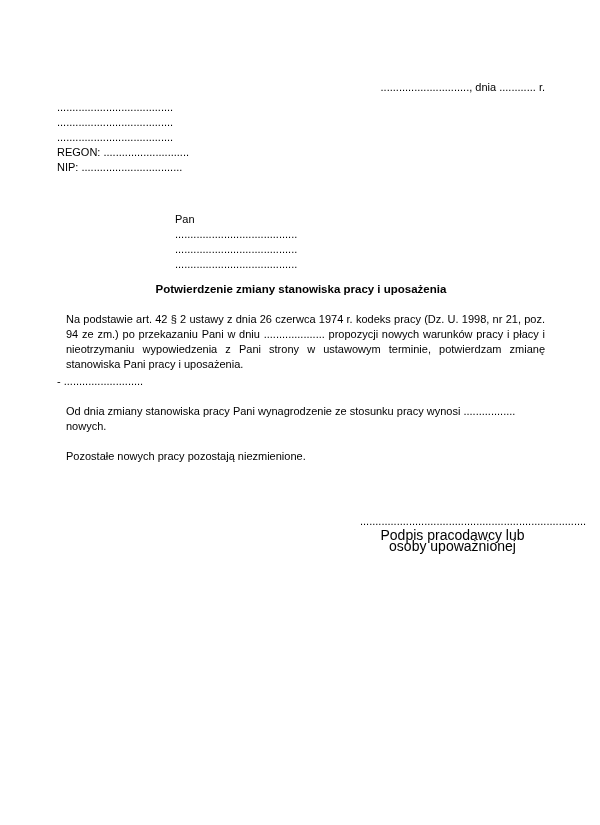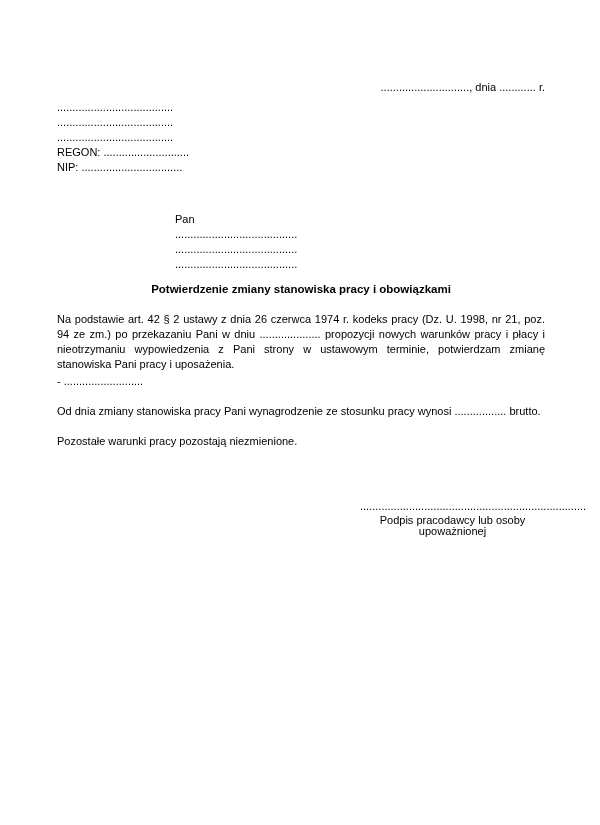--- a/index.html
+++ b/index.html
@@ -38,21 +38,21 @@
     white-space: nowrap;
   }
   .title {
     margin: 10px 0 0 0;
     font-size: 11.5px;
     line-height: 15px;
     font-weight: bold;
     text-align: center;
   }
   p.para {
-    margin: 15px 0 0 0;
+    margin: 15px 0 0 9px;
   }
   p.justify {
     text-align: justify;
   }
   p.p2 {
     margin-top: 17px;
   }
   .duty-item {
     margin-top: 2px;
     white-space: nowrap;
@@ -60,21 +60,21 @@
   .signature-block {
     margin-top: 50px;
     margin-left: 303px;
     width: 185px;
   }
   .sig-line {
     white-space: nowrap;
     text-align: right;
   }
   .sig-caption {
-    font-size: 11px;
+    font-size: 14px;
     line-height: 11px;
     text-align: center;
     margin-top: 1px;
   }
 </style>
 </head>
 <body>
 
 <div class="page">
 
@@ -88,29 +88,29 @@
     <div>NIP: .................................</div>
   </div>
 
   <div class="recipient-block">
     <div>Pan</div>
     <div>........................................</div>
     <div>........................................</div>
     <div>........................................</div>
   </div>
 
-  <h1 class="title">Potwierdzenie zmiany stanowiska pracy i obowiązkami</h1>
+  <h1 class="title">Potwierdzenie zmiany stanowiska pracy i uposażenia</h1>
 
   <p class="para justify">Na podstawie art. 42 § 2 ustawy z dnia 26 czerwca 1974 r. kodeks pracy (Dz. U. 1998, nr 21, poz. 94 ze zm.) po przekazaniu Pani w dniu .................... propozycji nowych warunków pracy i płacy i nieotrzymaniu wypowiedzenia z Pani strony w ustawowym terminie, potwierdzam zmianę stanowiska Pani pracy i uposażenia.</p>
 
 
   <div class="duty-item">- ..........................</div>
 
-  <p class="para">Od dnia zmiany stanowiska pracy Pani wynagrodzenie ze stosunku pracy wynosi ................. brutto.</p>
+  <p class="para">Od dnia zmiany stanowiska pracy Pani wynagrodzenie ze stosunku pracy wynosi ................. nowych.</p>
 
-  <p class="para">Pozostałe warunki pracy pozostają niezmienione.</p>
+  <p class="para">Pozostałe nowych pracy pozostają niezmienione.</p>
 
   <div class="signature-block">
     <div class="sig-line">..........................................................................</div>
     <div class="sig-caption">Podpis pracodawcy lub osoby upoważnionej</div>
   </div>
 
 </div>
 
 </body></html>

